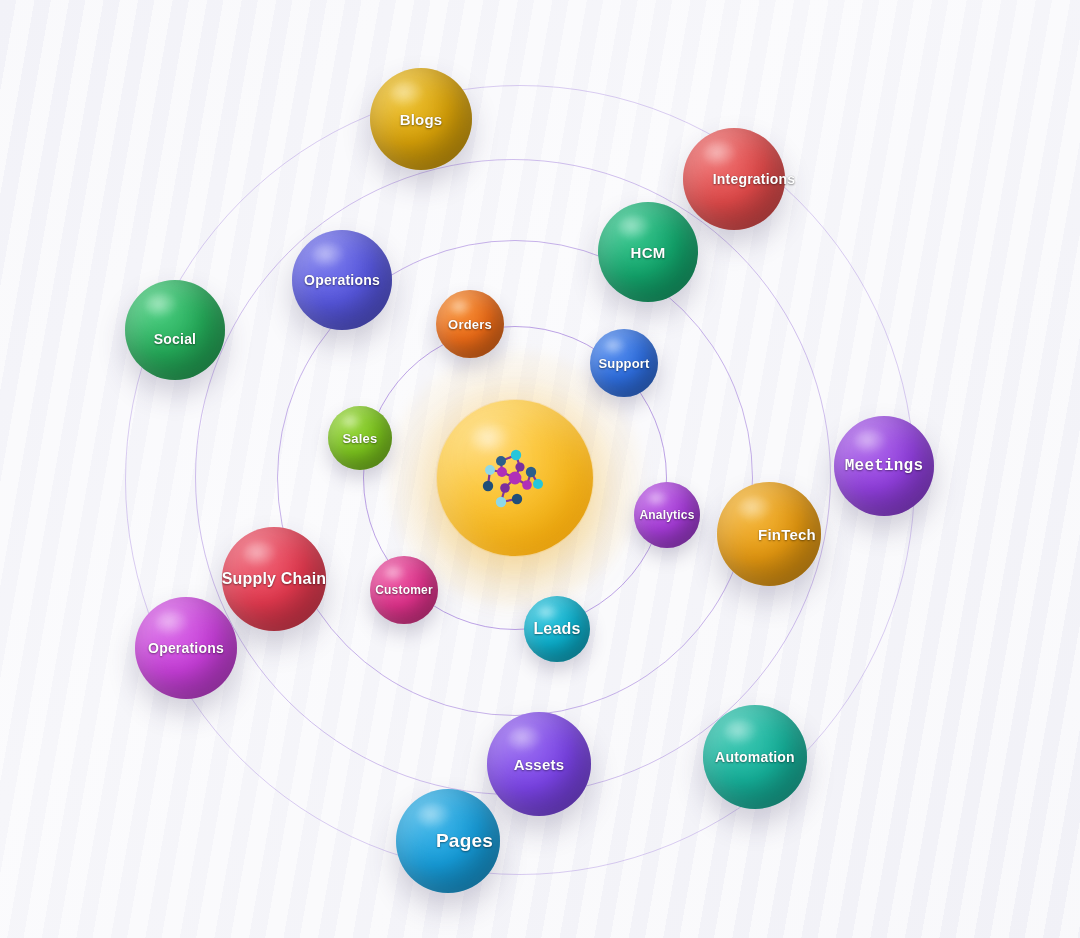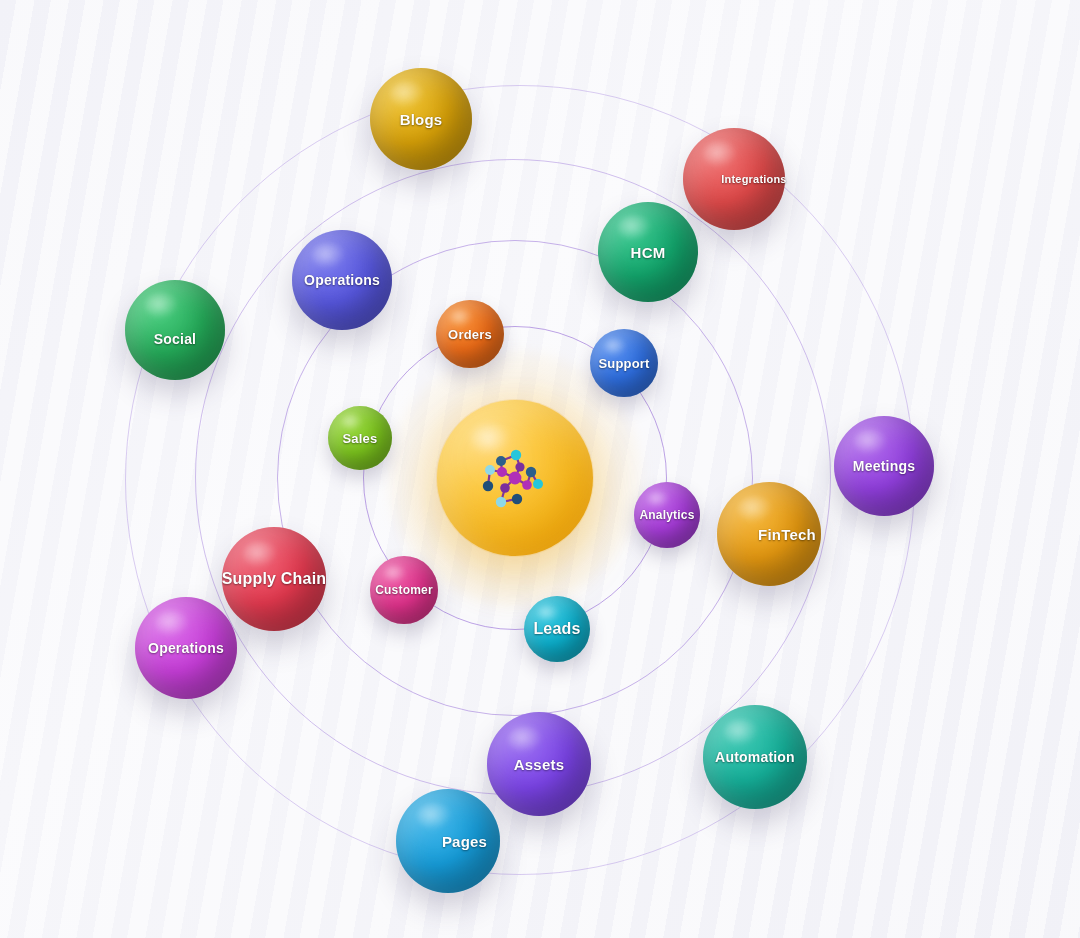--- a/index.html
+++ b/index.html
@@ -173,38 +173,38 @@
 
   <div id="nodes-layer">
       <div class="node" style="left: 370px; top: 68px; width: 102px; height: 102px;">
         <div class="sphere" style="background: radial-gradient(circle at 32% 26%, rgb(240, 199, 58) 0%, rgb(217, 162, 9) 48%, rgb(174, 130, 7) 82%, rgb(148, 110, 6) 100%); box-shadow: rgba(60, 50, 90, 0.22) 0px 14px 28px, rgba(119, 89, 5, 0.55) -13px -15px 32px inset, rgba(255, 255, 255, 0.26) 9px 10px 26px inset;"></div>
         <div class="hilite"></div>
         <span class="label" style="font-size: 15px;">Blogs</span>
       </div>
       <div class="node" style="left: 683px; top: 128px; width: 102px; height: 102px;">
         <div class="sphere" style="background: radial-gradient(circle at 32% 26%, rgb(240, 120, 120) 0%, rgb(226, 74, 74) 48%, rgb(181, 59, 59) 82%, rgb(154, 50, 50) 100%); box-shadow: rgba(60, 50, 90, 0.22) 0px 14px 28px, rgba(124, 41, 41, 0.55) -13px -15px 32px inset, rgba(255, 255, 255, 0.26) 9px 10px 26px inset;"></div>
         <div class="hilite"></div>
-        <span class="label" style="font-size: 11px; padding-left: 40px;">Integrations</span>
+        <span class="label" style="font-size: 14px; padding-left: 40px;">Integrations</span>
       </div>
       <div class="node" style="left: 598px; top: 202px; width: 100px; height: 100px;">
         <div class="sphere" style="background: radial-gradient(circle at 32% 26%, rgb(63, 203, 148) 0%, rgb(20, 168, 110) 48%, rgb(16, 134, 88) 82%, rgb(14, 114, 75) 100%); box-shadow: rgba(60, 50, 90, 0.22) 0px 14px 28px, rgba(11, 92, 61, 0.55) -13px -15px 31px inset, rgba(255, 255, 255, 0.26) 9px 10px 25px inset;"></div>
         <div class="hilite"></div>
         <span class="label" style="font-size: 15px;">HCM</span>
       </div>
       <div class="node" style="left: 125px; top: 280px; width: 100px; height: 100px;">
         <div class="sphere" style="background: radial-gradient(circle at 32% 26%, rgb(79, 209, 132) 0%, rgb(37, 172, 90) 48%, rgb(30, 138, 72) 82%, rgb(25, 117, 61) 100%); box-shadow: rgba(60, 50, 90, 0.22) 0px 14px 28px, rgba(20, 95, 50, 0.55) -13px -15px 31px inset, rgba(255, 255, 255, 0.26) 9px 10px 25px inset;"></div>
         <div class="hilite"></div>
         <span class="label" style="font-size: 14px; margin-top: 17px;">Social</span>
       </div>
       <div class="node" style="left: 292px; top: 230px; width: 100px; height: 100px;">
         <div class="sphere" style="background: radial-gradient(circle at 32% 26%, rgb(128, 128, 239) 0%, rgb(88, 88, 224) 48%, rgb(70, 70, 179) 82%, rgb(60, 60, 152) 100%); box-shadow: rgba(60, 50, 90, 0.22) 0px 14px 28px, rgba(48, 48, 123, 0.55) -13px -15px 31px inset, rgba(255, 255, 255, 0.26) 9px 10px 25px inset;"></div>
         <div class="hilite"></div>
         <span class="label" style="font-size: 14px;">Operations</span>
       </div>
-      <div class="node" style="left: 436px; top: 300px; width: 68px; height: 68px;">
+      <div class="node" style="left: 436px; top: 290px; width: 68px; height: 68px;">
         <div class="sphere" style="background: radial-gradient(circle at 32% 26%, rgb(247, 150, 63) 0%, rgb(237, 108, 24) 48%, rgb(190, 86, 19) 82%, rgb(161, 73, 16) 100%); box-shadow: rgba(60, 50, 90, 0.22) 0px 10px 19px, rgba(130, 59, 13, 0.55) -9px -10px 21px inset, rgba(255, 255, 255, 0.26) 6px 7px 17px inset;"></div>
         <div class="hilite"></div>
         <span class="label" style="font-size: 13px;">Orders</span>
       </div>
       <div class="node" style="left: 590px; top: 329px; width: 68px; height: 68px;">
         <div class="sphere" style="background: radial-gradient(circle at 32% 26%, rgb(94, 148, 240) 0%, rgb(47, 111, 224) 48%, rgb(38, 89, 179) 82%, rgb(32, 75, 152) 100%); box-shadow: rgba(60, 50, 90, 0.22) 0px 10px 19px, rgba(26, 61, 123, 0.55) -9px -10px 21px inset, rgba(255, 255, 255, 0.26) 6px 7px 17px inset;"></div>
         <div class="hilite"></div>
         <span class="label" style="font-size: 13px;">Support</span>
       </div>
       <div class="node" style="left: 328px; top: 406px; width: 64px; height: 64px;">
@@ -228,21 +228,21 @@
         <span class="label" style="font-size: 16px;">Leads</span>
       </div>
       <div class="node" style="left: 717px; top: 482px; width: 104px; height: 104px;">
         <div class="sphere" style="background: radial-gradient(circle at 32% 26%, rgb(245, 187, 68) 0%, rgb(231, 154, 17) 48%, rgb(185, 123, 14) 82%, rgb(157, 105, 12) 100%); box-shadow: rgba(60, 50, 90, 0.22) 0px 15px 29px, rgba(127, 85, 9, 0.55) -14px -16px 32px inset, rgba(255, 255, 255, 0.26) 9px 10px 26px inset;"></div>
         <div class="hilite"></div>
         <span class="label" style="font-size: 15px; margin-left: 36px;">FinTech</span>
       </div>
       <div class="node" style="left: 834px; top: 416px; width: 100px; height: 100px;">
         <div class="sphere" style="background: radial-gradient(circle at 32% 26%, rgb(179, 112, 236) 0%, rgb(147, 64, 224) 48%, rgb(118, 51, 179) 82%, rgb(100, 44, 152) 100%); box-shadow: rgba(60, 50, 90, 0.22) 0px 14px 28px, rgba(81, 35, 123, 0.55) -13px -15px 31px inset, rgba(255, 255, 255, 0.26) 9px 10px 25px inset;"></div>
         <div class="hilite"></div>
-        <span class="label" style="font-size: 14px;">Meetings</span>
+        <span class="label" style="font-size: 16px; font-family: Liberation Mono, monospace;">Meetings</span>
       </div>
       <div class="node" style="left: 222px; top: 527px; width: 104px; height: 104px;">
         <div class="sphere" style="background: radial-gradient(circle at 32% 26%, rgb(240, 108, 126) 0%, rgb(230, 58, 80) 48%, rgb(184, 46, 64) 82%, rgb(156, 39, 54) 100%); box-shadow: rgba(60, 50, 90, 0.22) 0px 15px 29px, rgba(127, 32, 44, 0.55) -14px -16px 32px inset, rgba(255, 255, 255, 0.26) 9px 10px 26px inset;"></div>
         <div class="hilite"></div>
         <span class="label" style="font-size: 16px;">Supply Chain</span>
       </div>
       <div class="node" style="left: 135px; top: 597px; width: 102px; height: 102px;">
         <div class="sphere" style="background: radial-gradient(circle at 32% 26%, rgb(220, 114, 234) 0%, rgb(201, 63, 219) 48%, rgb(161, 50, 175) 82%, rgb(137, 43, 149) 100%); box-shadow: rgba(60, 50, 90, 0.22) 0px 14px 28px, rgba(111, 35, 120, 0.55) -13px -15px 32px inset, rgba(255, 255, 255, 0.26) 9px 10px 26px inset;"></div>
         <div class="hilite"></div>
         <span class="label" style="font-size: 14px;">Operations</span>
@@ -253,17 +253,17 @@
         <span class="label" style="font-size: 15px;">Assets</span>
       </div>
       <div class="node" style="left: 703px; top: 705px; width: 104px; height: 104px;">
         <div class="sphere" style="background: radial-gradient(circle at 32% 26%, rgb(69, 203, 183) 0%, rgb(22, 179, 156) 48%, rgb(18, 143, 125) 82%, rgb(15, 122, 106) 100%); box-shadow: rgba(60, 50, 90, 0.22) 0px 15px 29px, rgba(12, 98, 86, 0.55) -14px -16px 32px inset, rgba(255, 255, 255, 0.26) 9px 10px 26px inset;"></div>
         <div class="hilite"></div>
         <span class="label" style="font-size: 14px;">Automation</span>
       </div>
       <div class="node" style="left: 396px; top: 789px; width: 104px; height: 104px;">
         <div class="sphere" style="background: radial-gradient(circle at 32% 26%, rgb(75, 187, 234) 0%, rgb(23, 159, 221) 48%, rgb(18, 127, 177) 82%, rgb(16, 108, 150) 100%); box-shadow: rgba(60, 50, 90, 0.22) 0px 15px 29px, rgba(13, 87, 122, 0.55) -14px -16px 32px inset, rgba(255, 255, 255, 0.26) 9px 10px 26px inset;"></div>
         <div class="hilite"></div>
-        <span class="label" style="font-size: 15px; padding-left: 33px;">Pages</span>
+        <span class="label" style="font-size: 19px; padding-left: 33px;">Pages</span>
       </div>
     </div>
 
 </div>
 
 </body></html>

